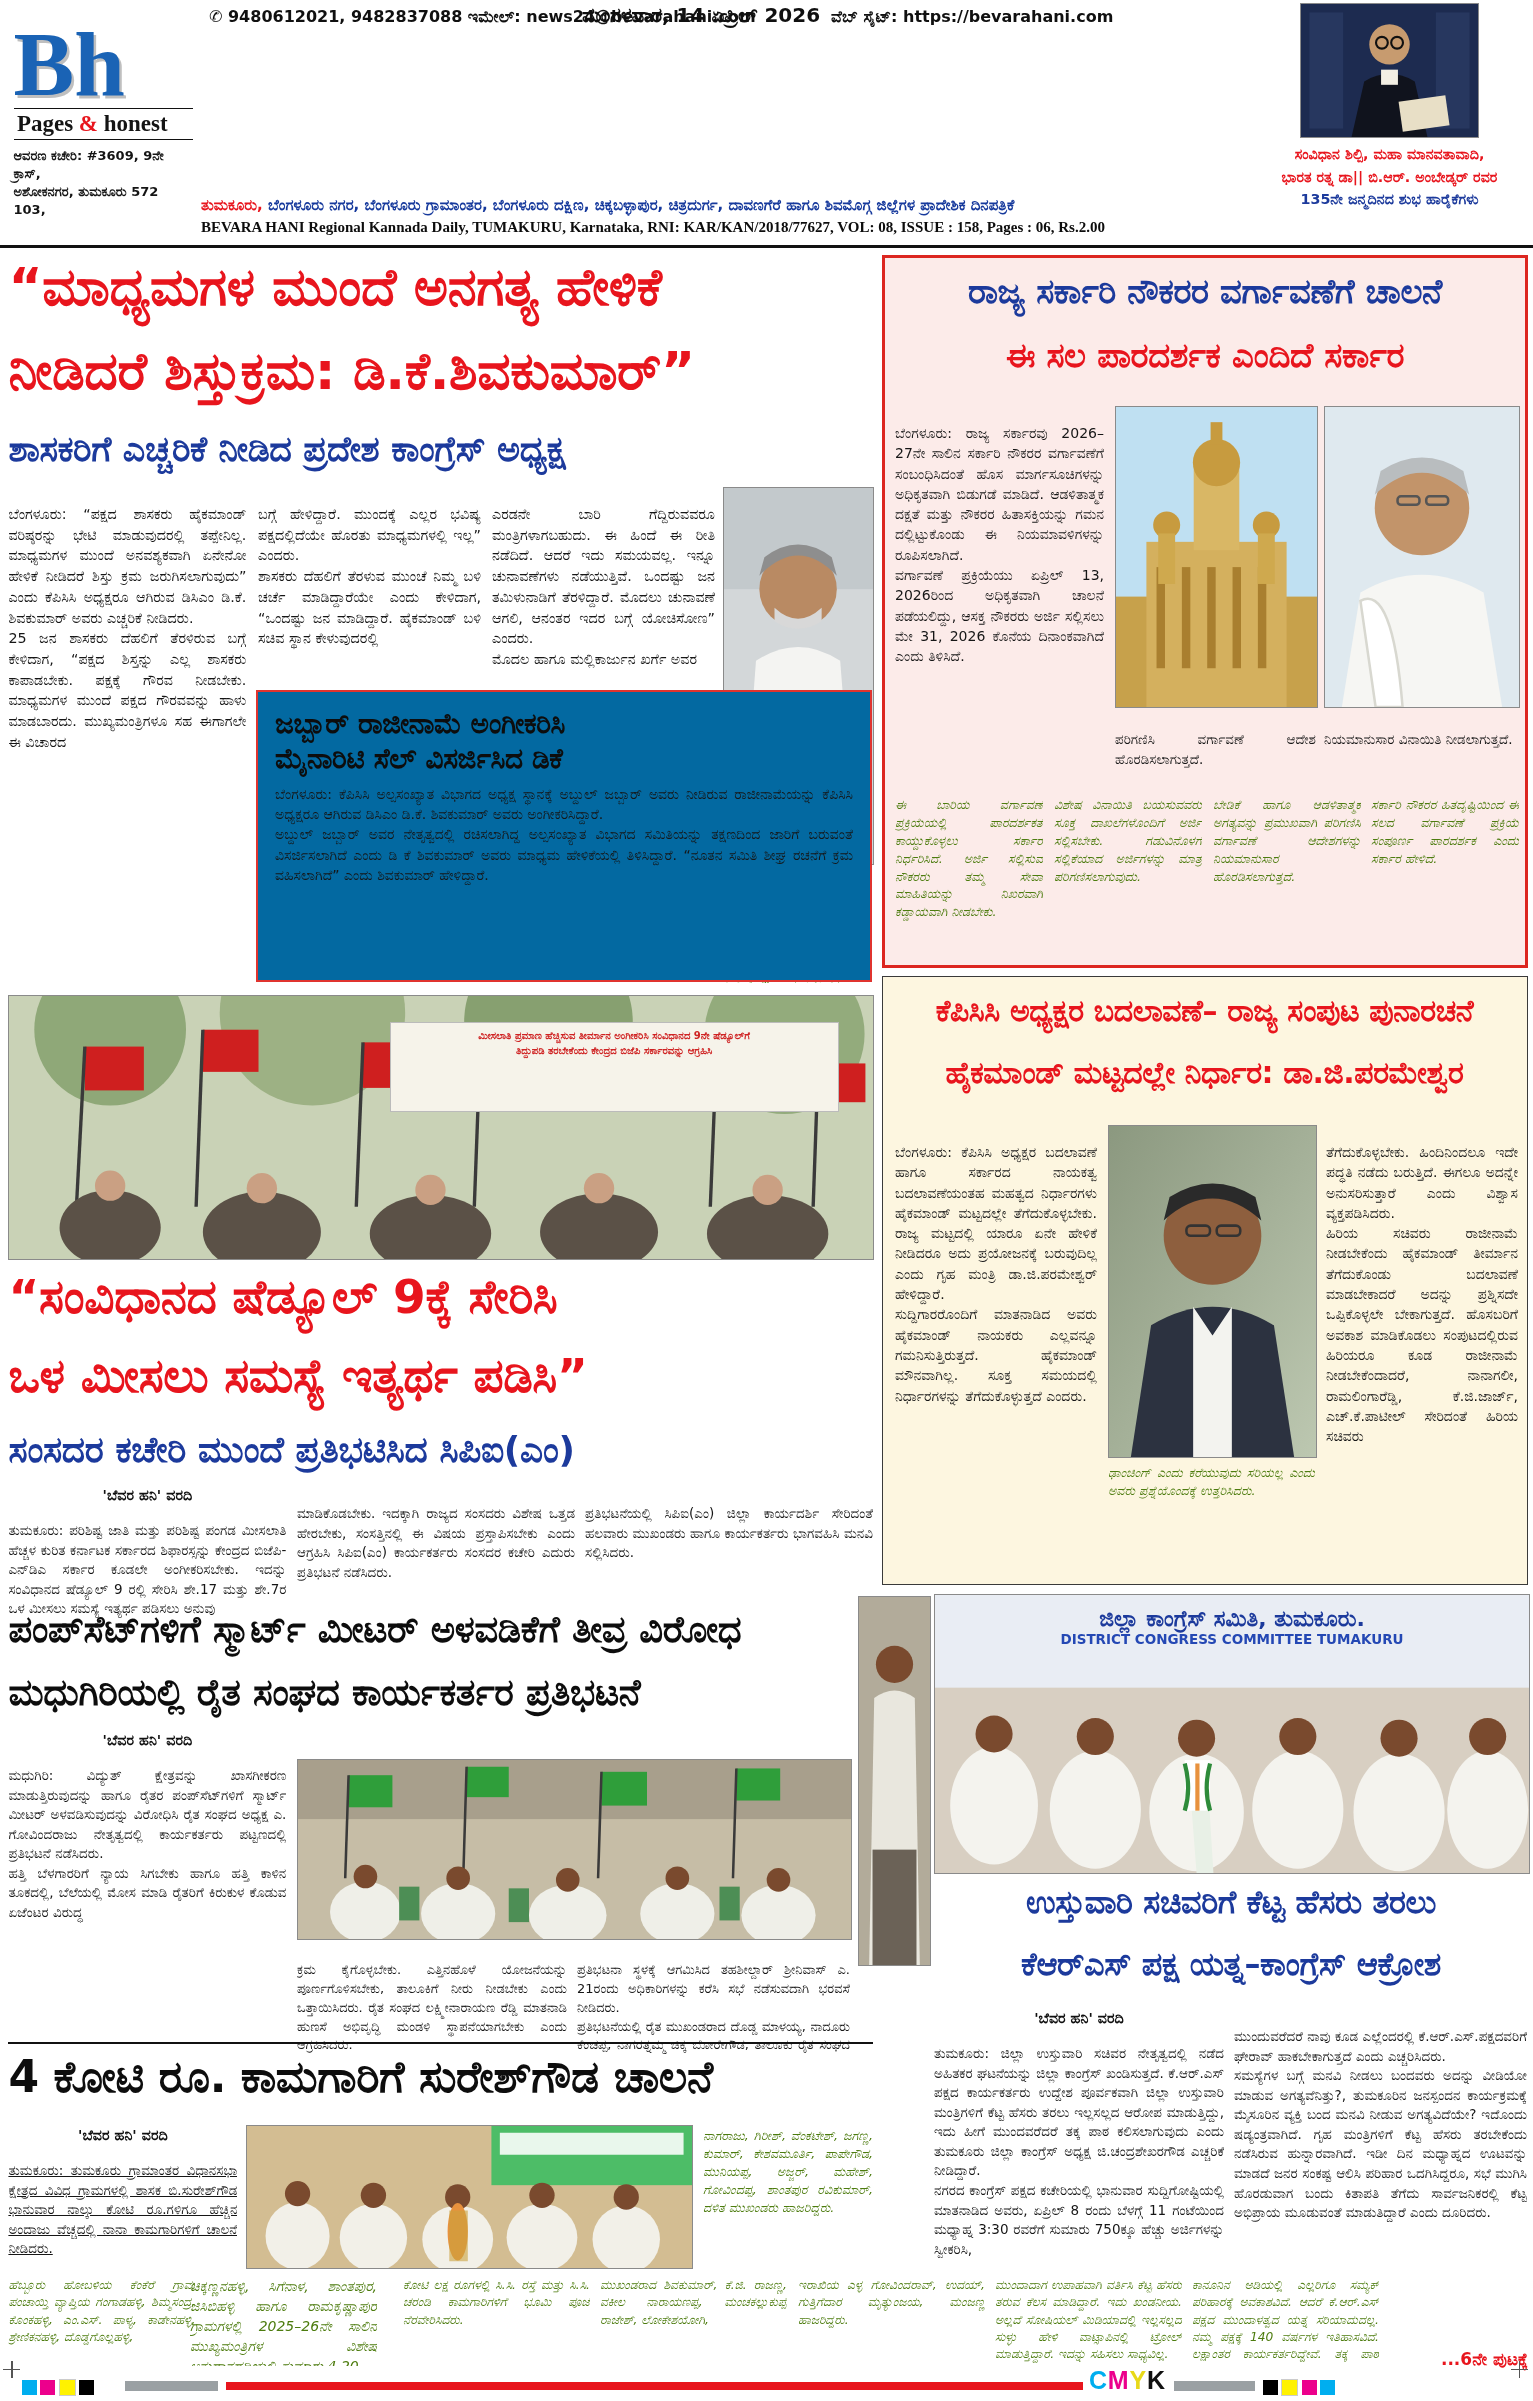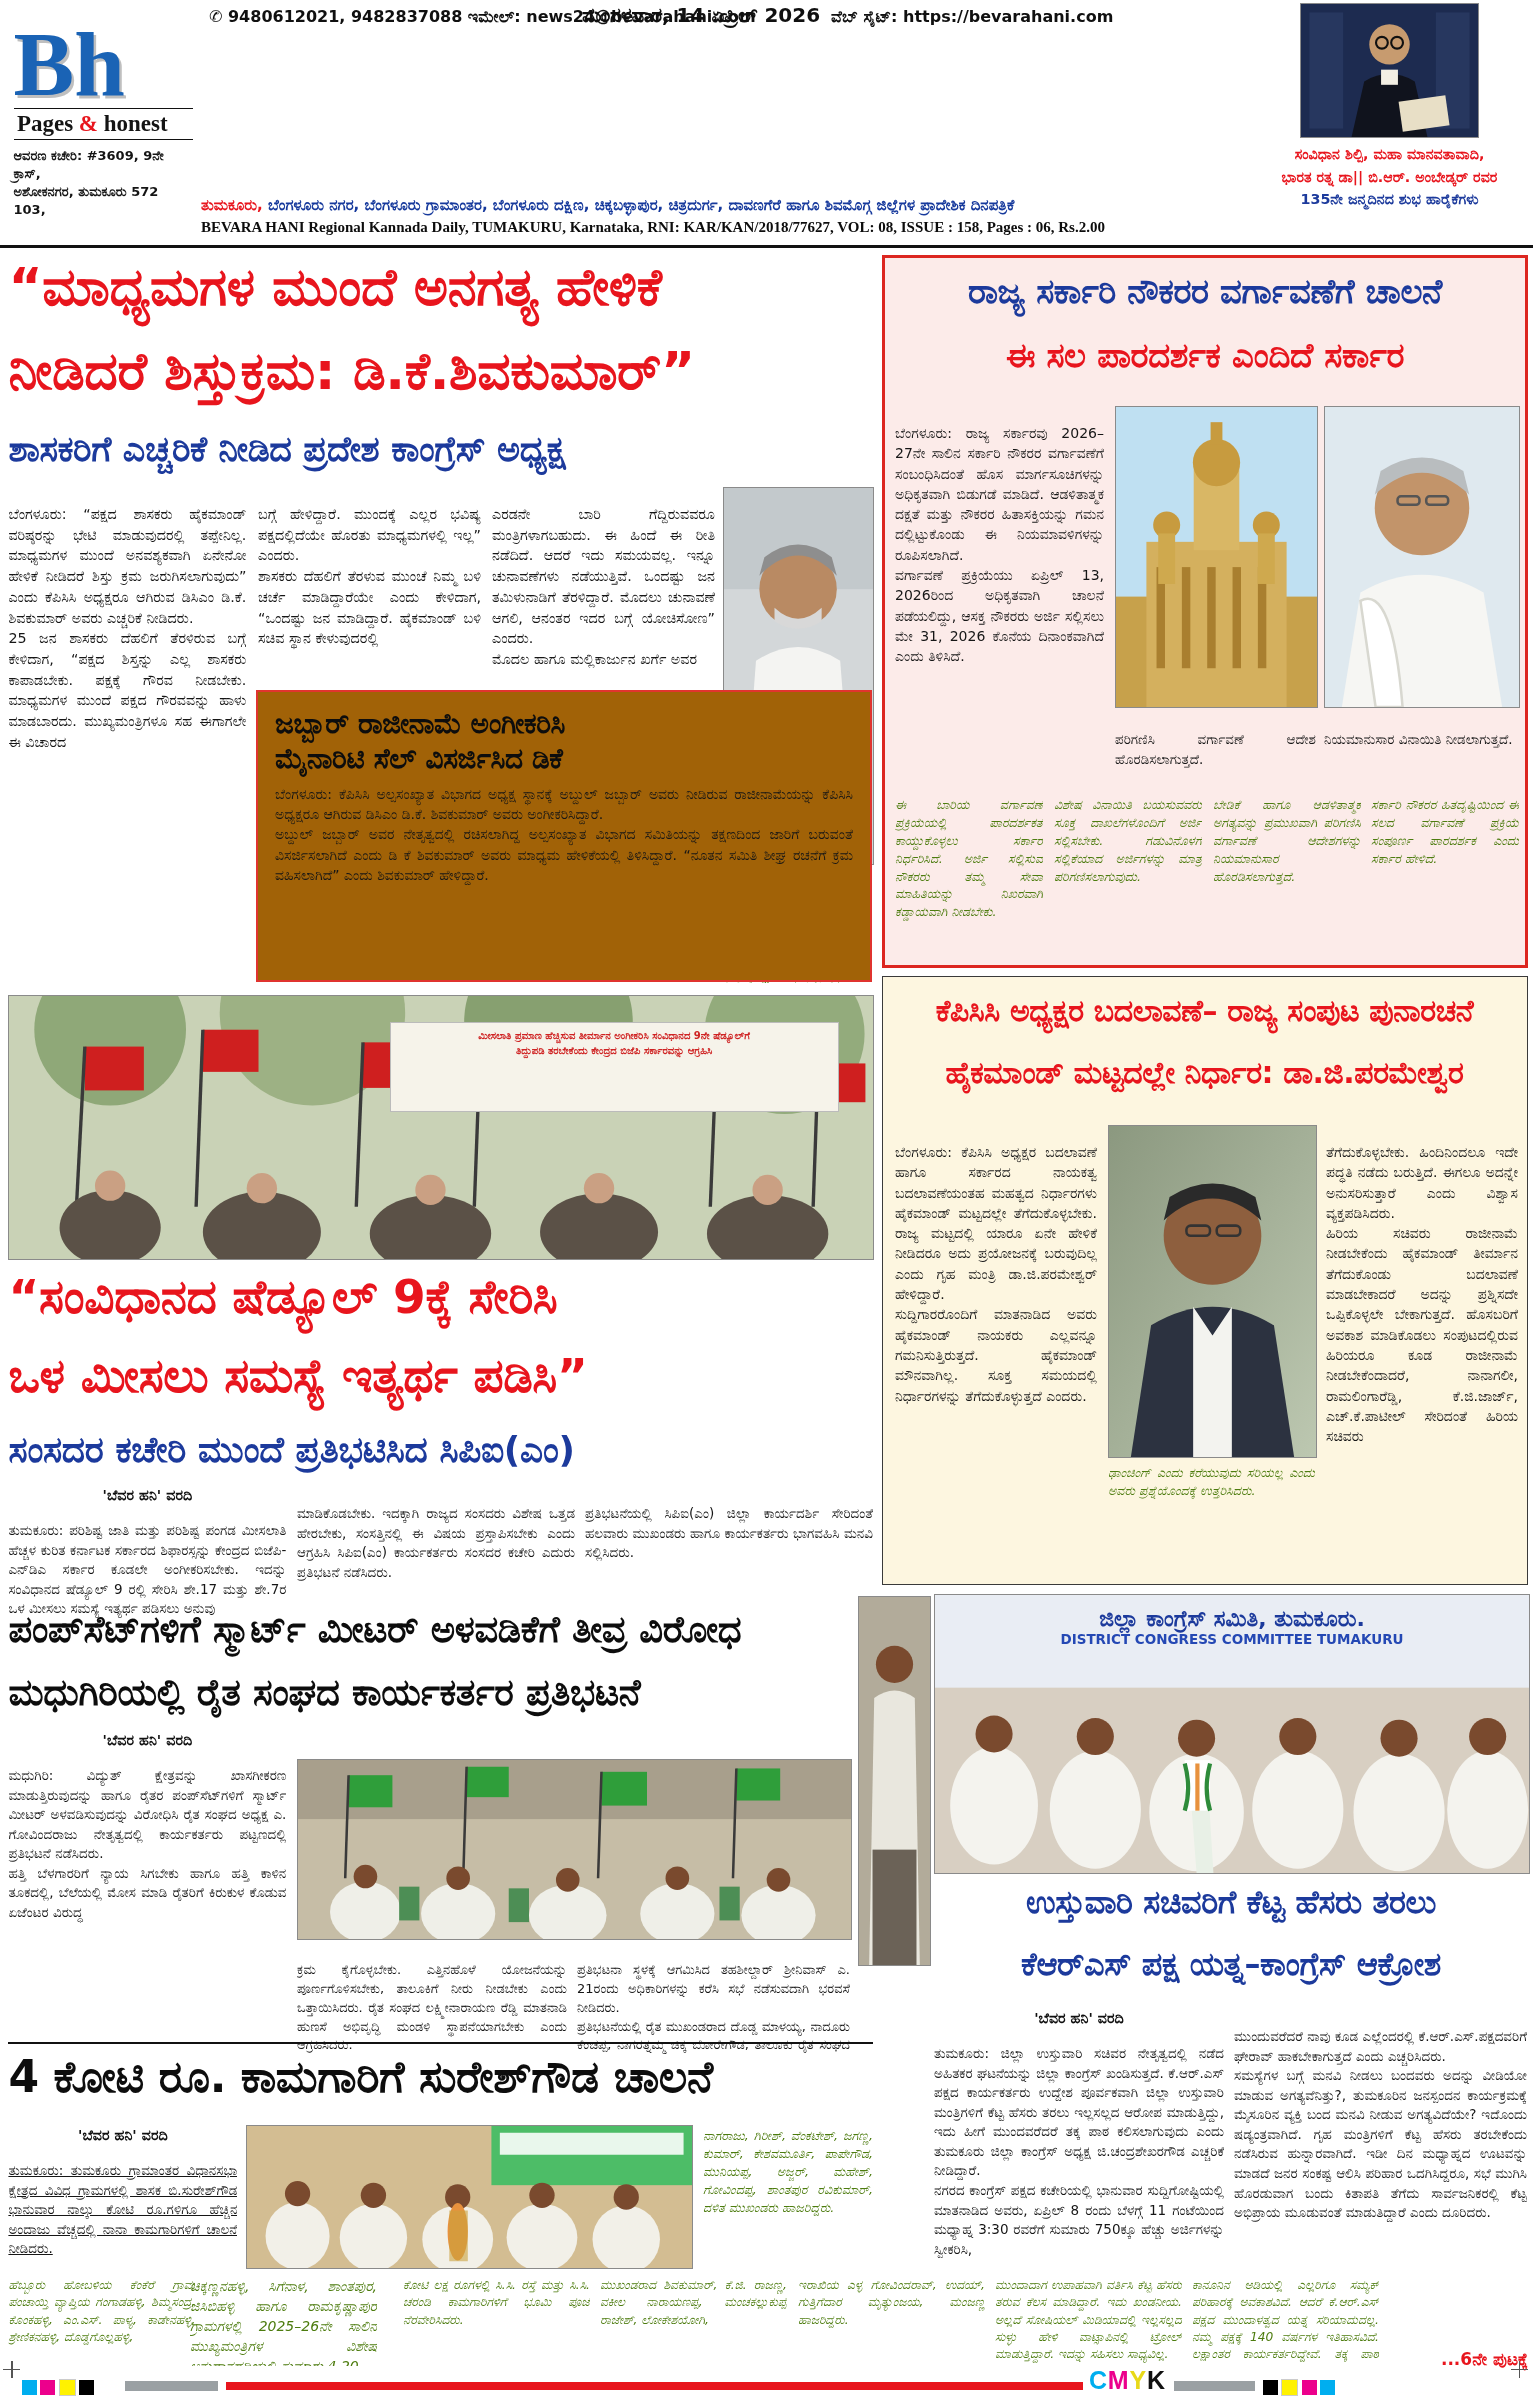--- a/index.html
+++ b/index.html
@@ -95,21 +95,21 @@
       <circle cx="88" cy="120" r="46" fill="#b98a63"></circle>
       <path d="M42 104 Q88 56 134 104 L128 82 Q88 52 48 82 Z" fill="#8e8e8e"></path>
       <path d="M60 142 Q88 168 116 142 L116 158 Q88 176 60 158 Z" fill="#d8d8d8"></path>
       <path d="M20 446 L38 205 Q88 172 138 205 L157 446 Z" fill="#f4f4f2"></path>
       <rect x="108" y="250" width="10" height="120" transform="rotate(18 113 310)" fill="#222"></rect>
       <rect x="120" y="330" width="8" height="70" transform="rotate(24 124 365)" fill="#7fc4e0"></rect>
     </svg>
   </div>
   <div class="abs bt-sm" style="left:723px;top:870px;width:149px;height:113px;">ಭೇಟಿ ಬಗ್ಗೆ ಕೇಳಿದಾಗ, “ಪಕ್ಷದಿಂದ ತಮಿಳುನಾಡಿಗೆ ತೆರಳುವಂತೆ ಸೂಚನೆ ನೀಡಿದ್ದರು. ಅಲ್ಲಿಗೆ ಹೋಗಿ ಬಂದಿದ್ದೇನೆ. ಮತ್ತೆ ತೆರಳಬೇಕಾಗಿದೆ. ಆ ಬಗ್ಗೆ ಎಐಸಿಸಿ ಅಧ್ಯಕ್ಷರಿಗೆ ವರದಿ ನೀಡಬೇಕಿತ್ತು. ಭೇಟಿ ಮಾಡಿ ವರದಿ ನೀಡಿದ್ದೇನೆ” ಎಂದು ತಿಳಿಸಿದರು.</div>
 
-  <div class="box" style="left:256px;top:690px;width:616px;height:292px;background:#a16207;border:2.5px solid #e0342f;padding:13.5px 17px;">
+  <div class="box" style="left:256px;top:690px;width:616px;height:292px;background:#0369a1;border:2.5px solid #e0342f;padding:13.5px 17px;">
     <div class="hl black" style="font-size:28px;">ಜಬ್ಬಾರ್ ರಾಜೀನಾಮೆ ಅಂಗೀಕರಿಸಿ</div>
     <div class="hl black" style="font-size:28px;">ಮೈನಾರಿಟಿ ಸೆಲ್ ವಿಸರ್ಜಿಸಿದ ಡಿಕೆ</div>
     <div class="bt" style="margin-top:8.4px;font-size:14px;">ಬೆಂಗಳೂರು: ಕೆಪಿಸಿಸಿ ಅಲ್ಪಸಂಖ್ಯಾತ ವಿಭಾಗದ ಅಧ್ಯಕ್ಷ ಸ್ಥಾನಕ್ಕೆ ಅಬ್ದುಲ್ ಜಬ್ಬಾರ್ ಅವರು ನೀಡಿರುವ ರಾಜೀನಾಮೆಯನ್ನು ಕೆಪಿಸಿಸಿ ಅಧ್ಯಕ್ಷರೂ ಆಗಿರುವ ಡಿಸಿಎಂ ಡಿ.ಕೆ. ಶಿವಕುಮಾರ್ ಅವರು ಅಂಗೀಕರಿಸಿದ್ದಾರೆ.
 ಅಬ್ದುಲ್ ಜಬ್ಬಾರ್ ಅವರ ನೇತೃತ್ವದಲ್ಲಿ ರಚಿಸಲಾಗಿದ್ದ ಅಲ್ಪಸಂಖ್ಯಾತ ವಿಭಾಗದ ಸಮಿತಿಯನ್ನು ತಕ್ಷಣದಿಂದ ಜಾರಿಗೆ ಬರುವಂತೆ ವಿಸರ್ಜಿಸಲಾಗಿದೆ ಎಂದು ಡಿ ಕೆ ಶಿವಕುಮಾರ್ ಅವರು ಮಾಧ್ಯಮ ಹೇಳಿಕೆಯಲ್ಲಿ ತಿಳಿಸಿದ್ದಾರೆ. “ನೂತನ ಸಮಿತಿ ಶೀಘ್ರ ರಚನೆಗೆ ಕ್ರಮ ವಹಿಸಲಾಗಿದೆ” ಎಂದು ಶಿವಕುಮಾರ್ ಹೇಳಿದ್ದಾರೆ.</div>
   </div>
 
   <div class="photo" style="left:8.4px;top:995px;width:864px;height:263px;">
     <svg viewBox="0 0 1025 312" preserveAspectRatio="none">
       <rect width="1025" height="312" fill="#c9d2b6"></rect>
       <circle cx="120" cy="40" r="90" fill="#8fa878"></circle>

